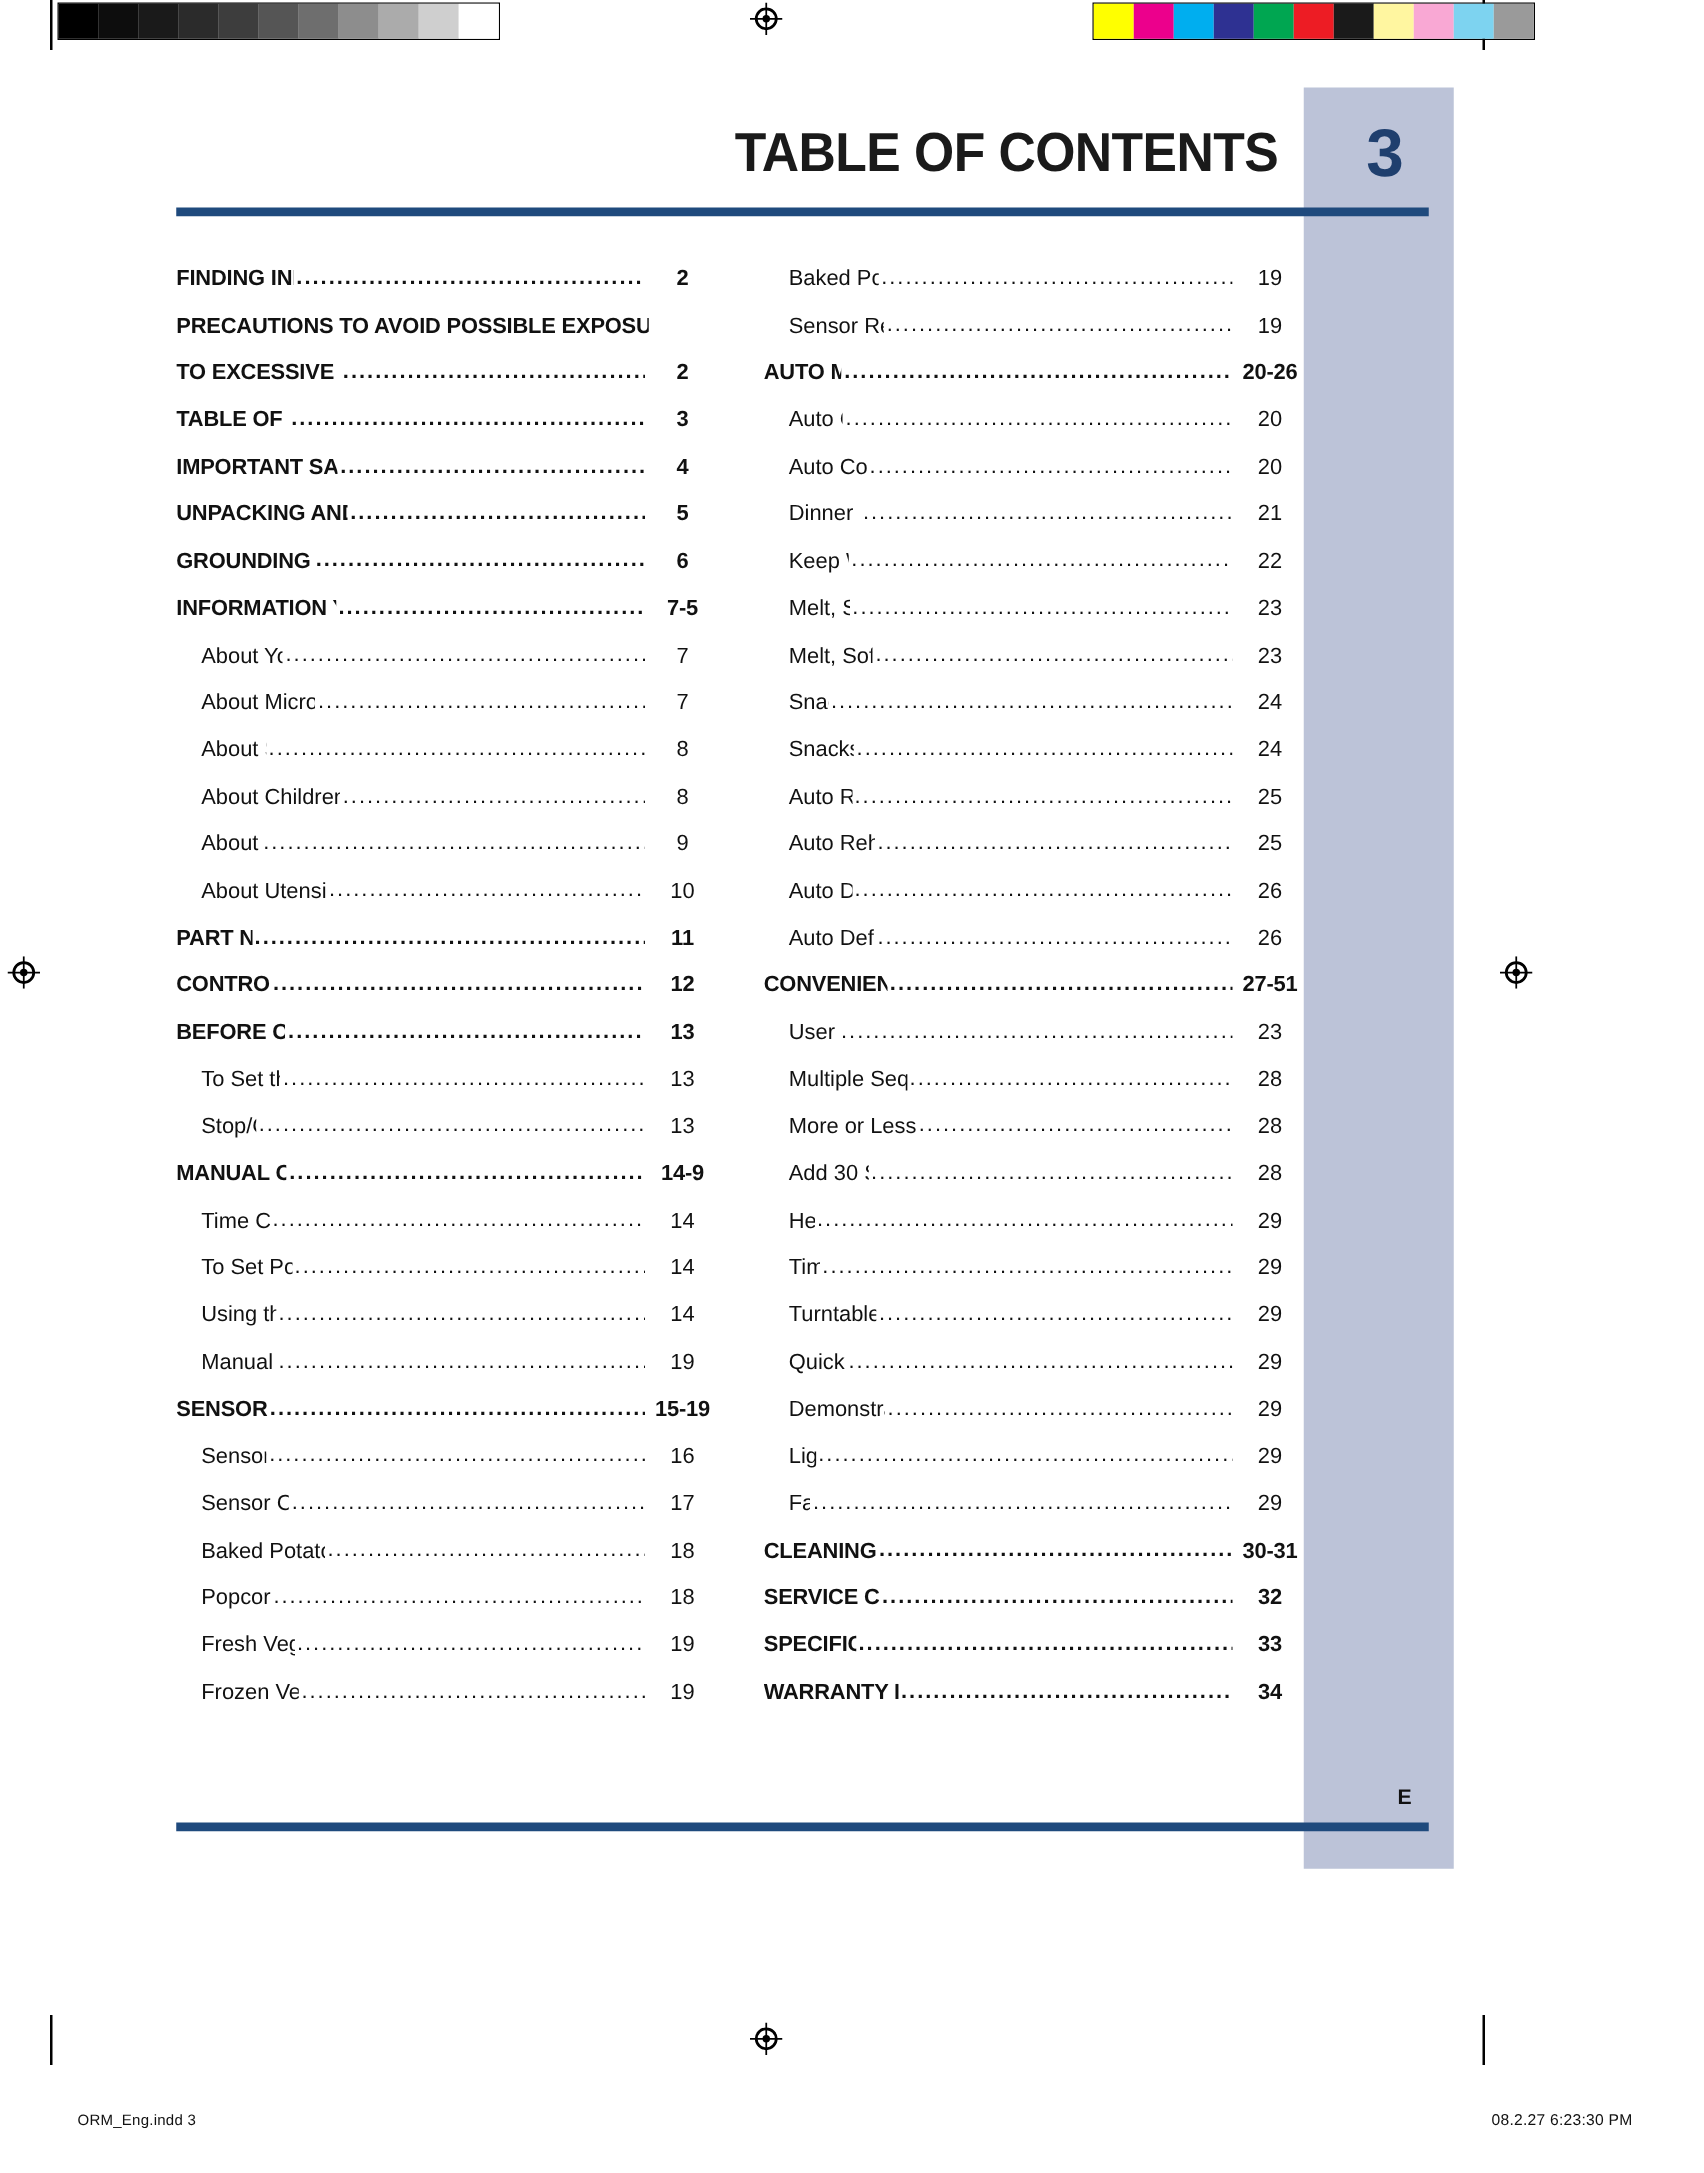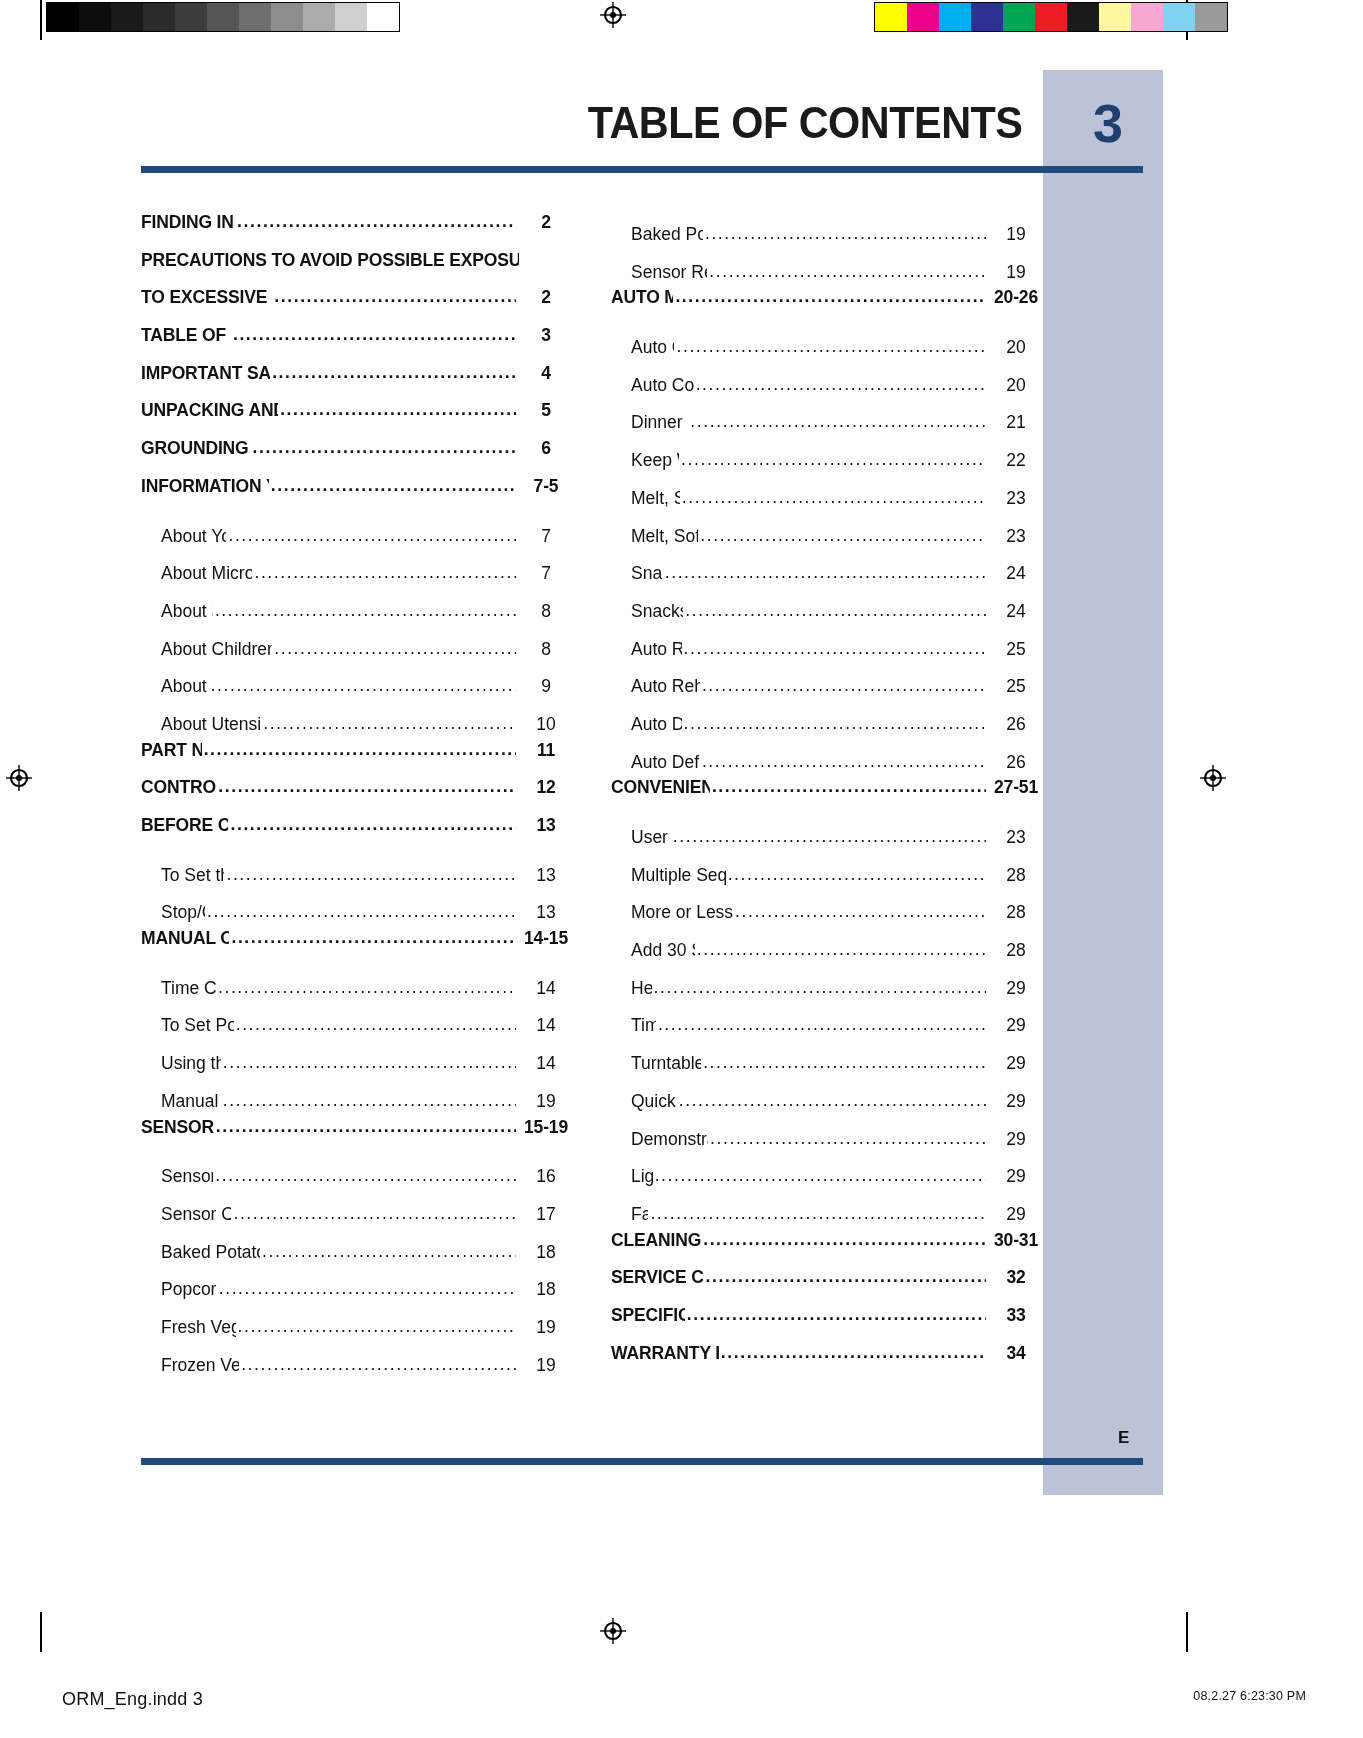--- a/index.html
+++ b/index.html
@@ -142,30 +142,30 @@
 
   
   .lvl-1 .toc-label,
   .lvl-1 .toc-page {
     font-weight: bold;
     font-size: 17.5px;
     letter-spacing: -0.15px;
   }
   .lvl-1 .leader { font-weight: bold; }
   .lvl-2 .toc-label { padding-left: 20px; font-weight: normal; }
-  .lvl-2 .toc-page { font-weight: normal; margin-top: 12px; }
+  .lvl-2 .toc-page { font-weight: normal; }
   .cont .toc-page { visibility: hidden; }
   .cont .toc-label { flex: 1 1 auto; }
 
   
   .footer-left {
     position: absolute;
     left: 62px;
     top: 1689px;
-    font-size: 18px;
+    font-size: 12px;
     color: #111;
     letter-spacing: 0.2px;
   }
   .footer-right {
     position: absolute;
     right: 57px;
     top: 1689px;
     font-size: 12.5px;
     color: #111;
     letter-spacing: 0.2px;
@@ -342,21 +342,21 @@
           <span class="toc-page">13</span>
         </div>
         <div class="toc-row lvl-2">
           <span class="toc-label">Stop/Clear</span>
           <span class="leader">..........................................................................................</span>
           <span class="toc-page">13</span>
         </div>
         <div class="toc-row lvl-1">
           <span class="toc-label">MANUAL OPERATION</span>
           <span class="leader">..........................................................................................</span>
-          <span class="toc-page">14-15</span>
+          <span class="toc-page">14-9</span>
         </div>
         <div class="toc-row lvl-2">
           <span class="toc-label">Time Cooking</span>
           <span class="leader">..........................................................................................</span>
           <span class="toc-page">14</span>
         </div>
         <div class="toc-row lvl-2">
           <span class="toc-label">To Set Power Level</span>
           <span class="leader">..........................................................................................</span>
           <span class="toc-page">14</span>

